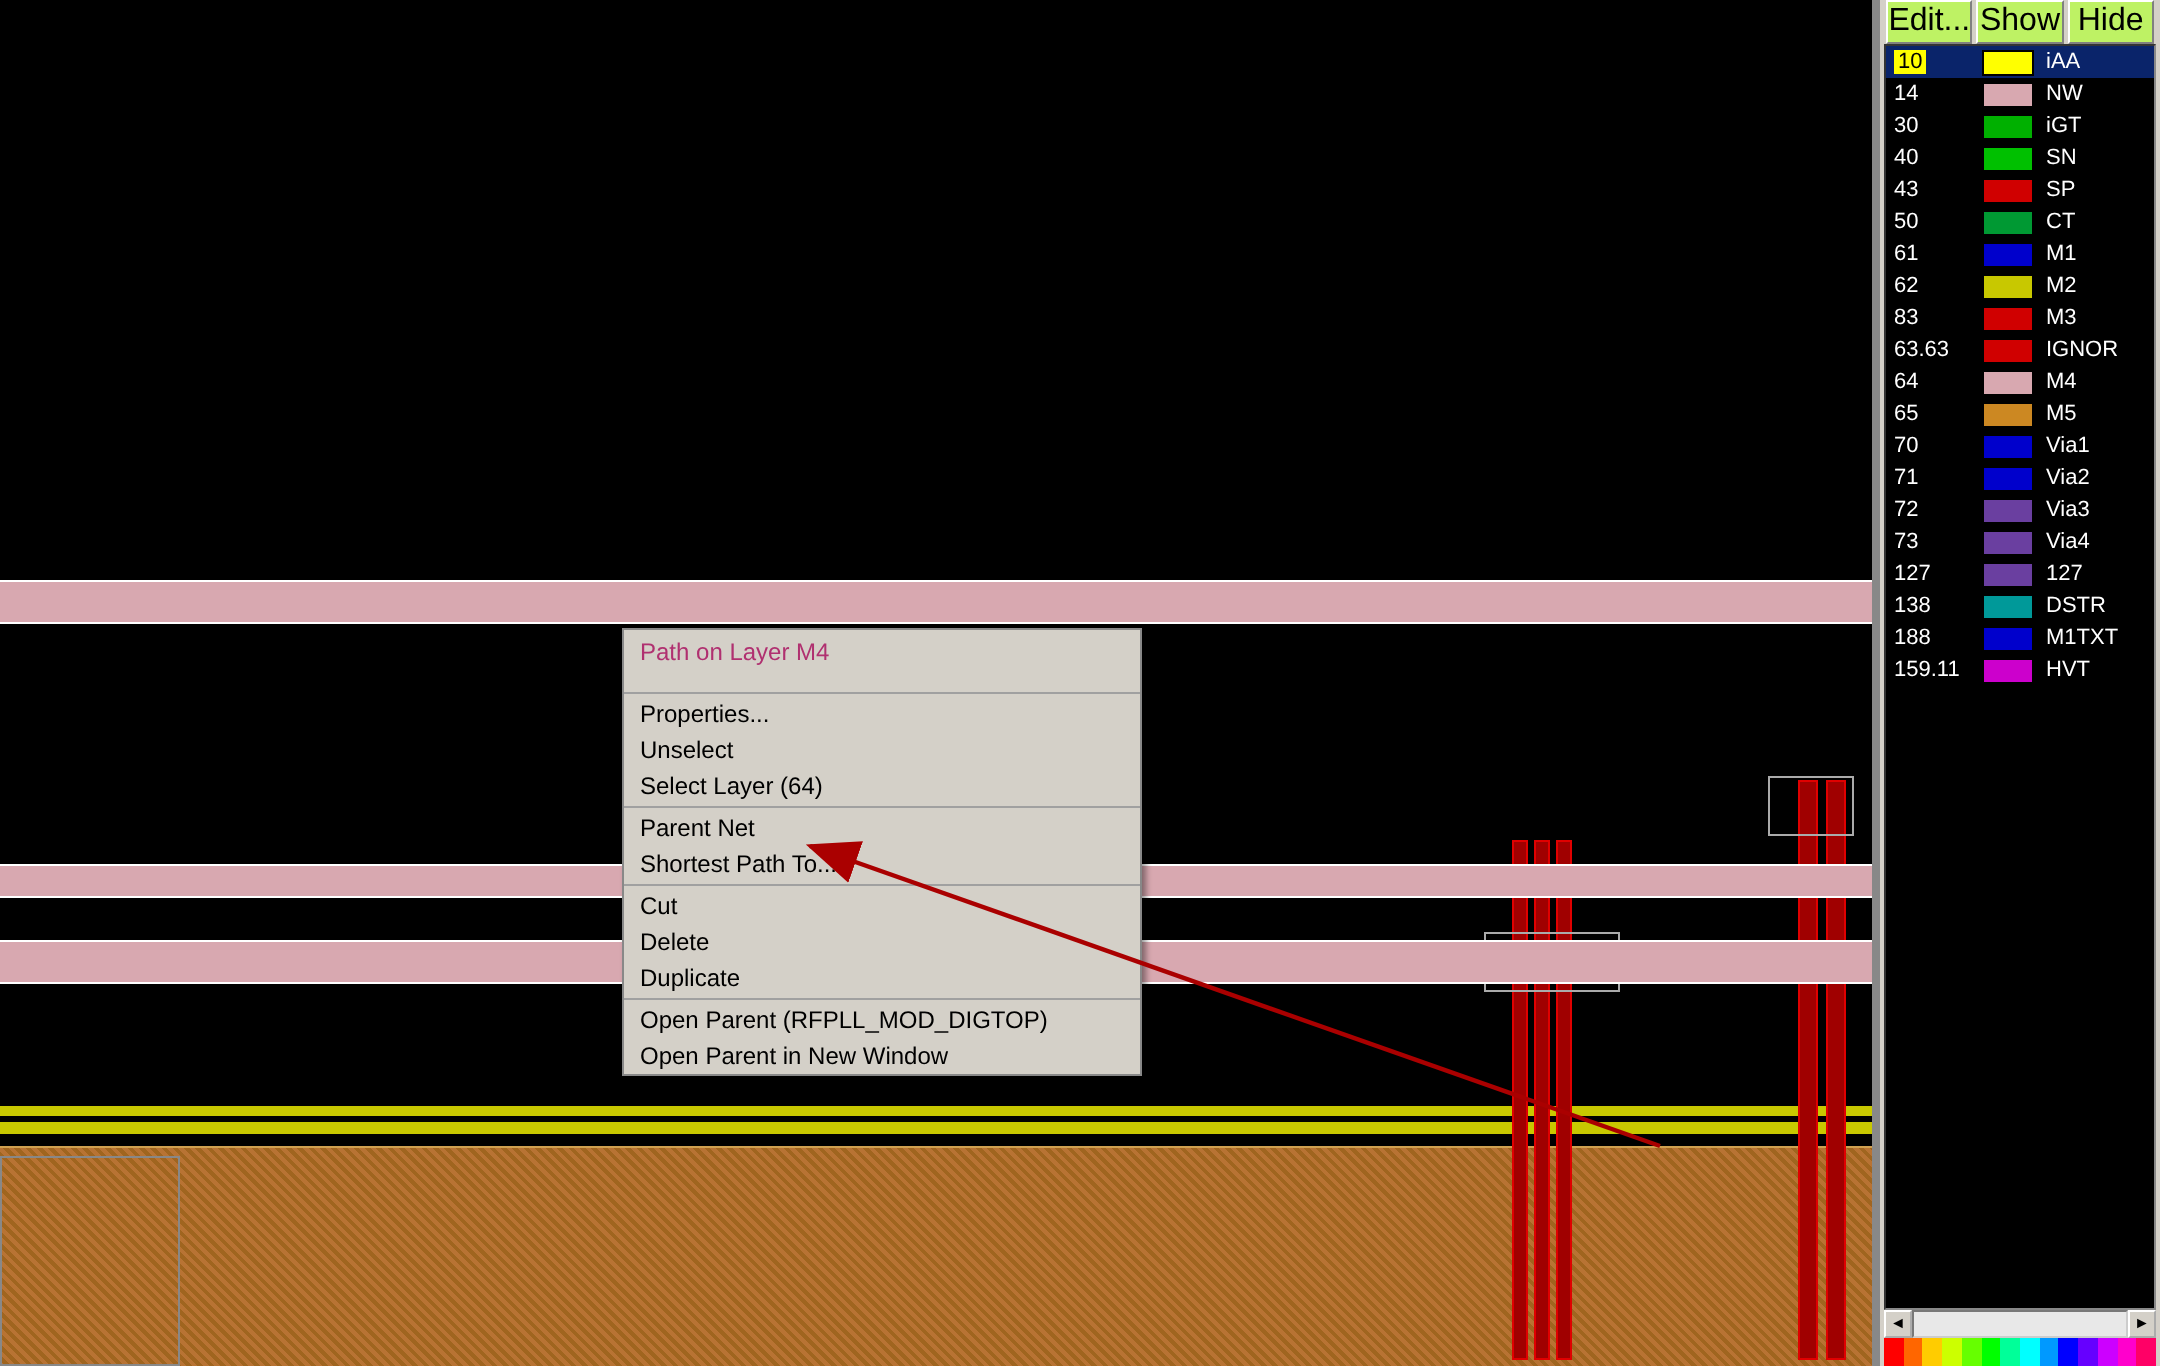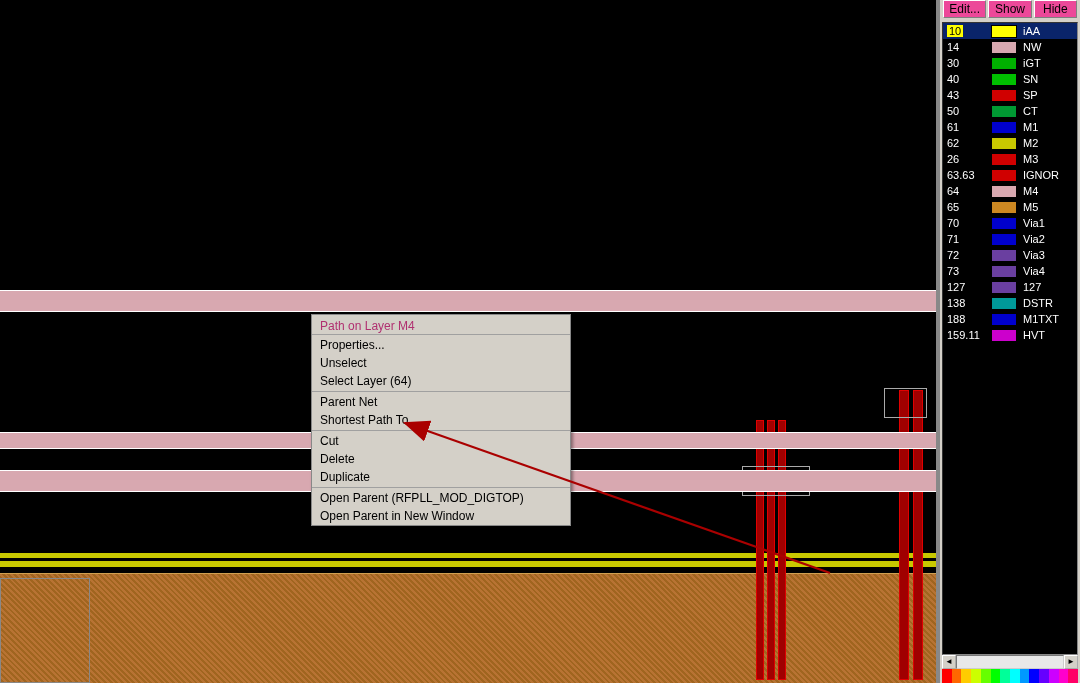--- a/index.html
+++ b/index.html
@@ -65,21 +65,21 @@
     width:260px;
     background:#d4d0c8;
     border:1px solid #888;
     box-shadow: 2px 2px 3px rgba(0,0,0,0.4);
     font-size:12px;
     color:#000;
     z-index:20;
   }
   #context-menu .title {
     color:#b03070;
-    padding:4px 8px 0 8px;
+    padding:4px 8px 12px 8px;
   }
   #context-menu hr { border:none; border-top:1px solid #a0a0a0; margin:1px 0; }
   #context-menu .item {
     padding:2px 8px;
     cursor:default;
     position:relative;
   }
   #context-menu .sub-arrow { position:absolute; right:6px; top:3px; font-size:9px; }
   
   
@@ -94,24 +94,24 @@
     left:936px; top:0; width:144px; height:683px;
     background:#d4d0c8;
     border-left:4px solid #888;
     font-size:11px;
   }
   #side-buttons {
     display:flex; gap:2px; padding:0 3px 4px 3px;
   }
   #side-buttons .btn {
     flex:1;
-    background:#ec4899;
+    background:#bef264;
     border:1px solid #808080;
     border-top-color:#fff; border-left-color:#fff;
-    font-size:12px;
+    font-size:16px;
     text-align:center;
     padding:1px 0;
     cursor:default;
     overflow:hidden;
     white-space:nowrap;
   }
   #layer-list-wrap {
     position:absolute; left:0; top:22px; right:0; bottom:28px;
     background:#000;
     overflow:hidden;
@@ -242,21 +242,21 @@
         <div class="num">61</div>
         <div class="swatch" style="background: rgb(0, 0, 204);"></div>
         <div class="name">M1</div>
       </div>
       <div class="layer-row">
         <div class="num">62</div>
         <div class="swatch" style="background: rgb(200, 200, 0);"></div>
         <div class="name">M2</div>
       </div>
       <div class="layer-row">
-        <div class="num">26</div>
+        <div class="num">83</div>
         <div class="swatch" style="background: rgb(208, 0, 0);"></div>
         <div class="name">M3</div>
       </div>
       <div class="layer-row">
         <div class="num">63.63</div>
         <div class="swatch" style="background: rgb(208, 0, 0);"></div>
         <div class="name">IGNOR</div>
       </div>
       <div class="layer-row">
         <div class="num">64</div>

